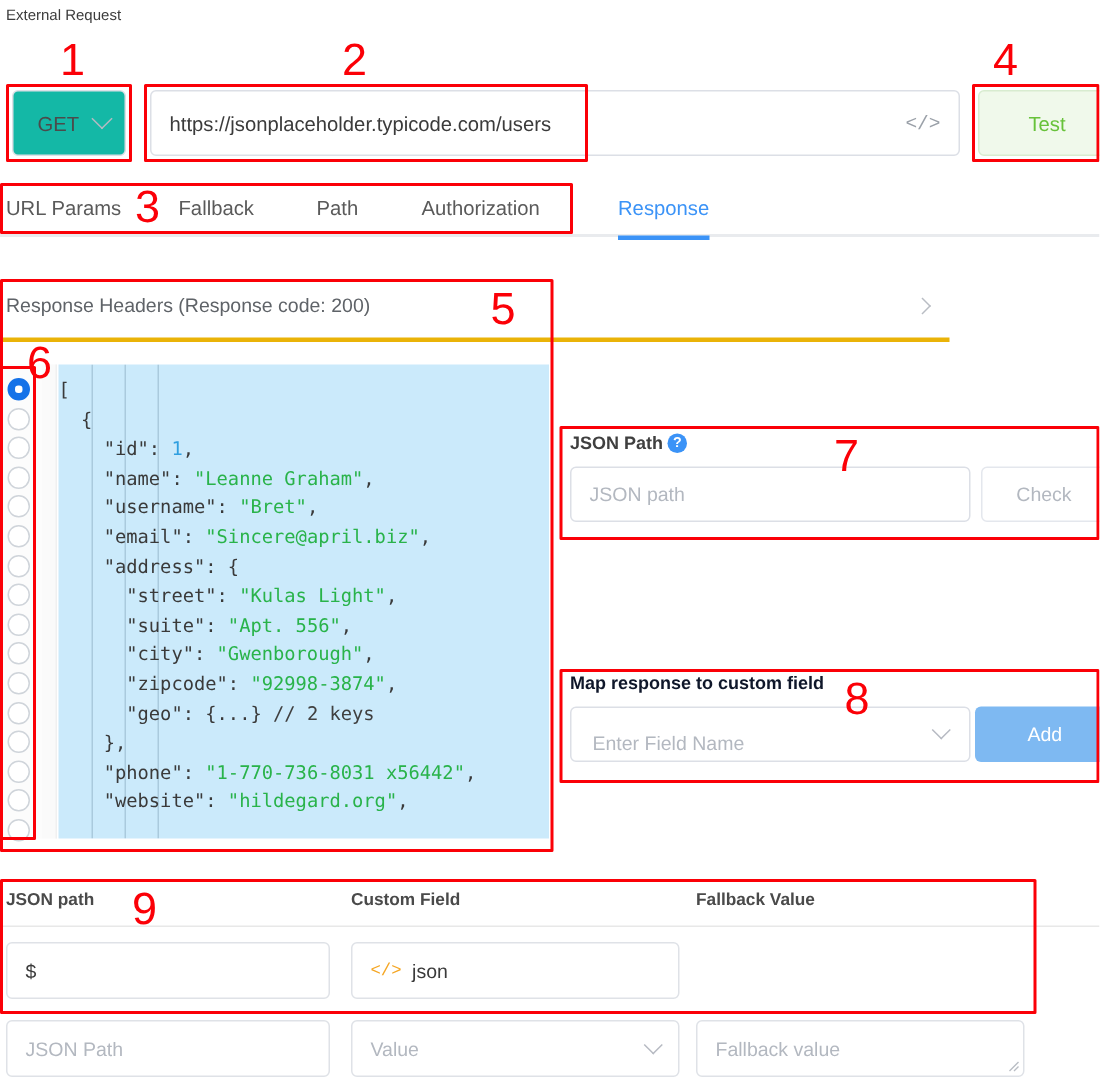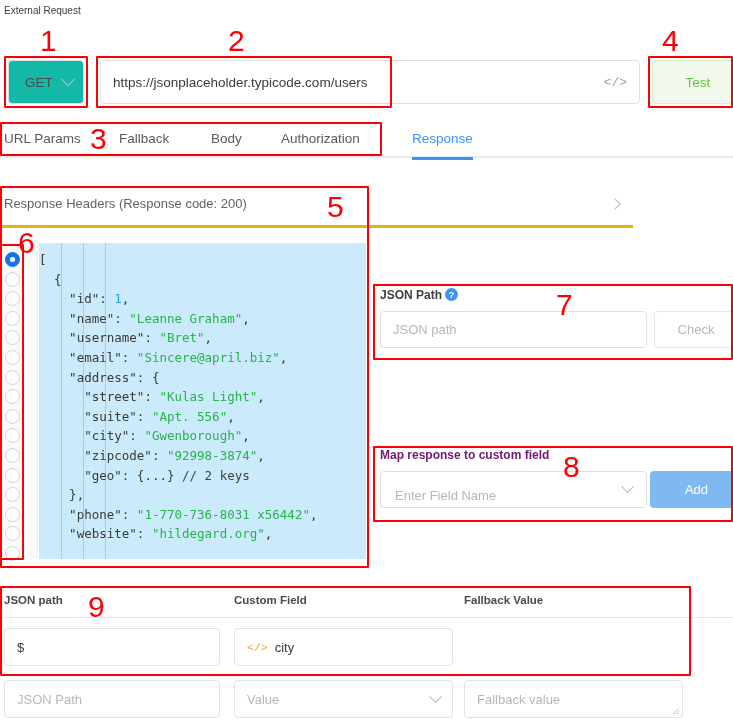--- a/index.html
+++ b/index.html
@@ -151,21 +151,21 @@
     position: absolute; left: 278px; top: 23px; width: 84px; height: 37px;
     border: 1px solid #e4e7ed; border-radius: 4px; background: #fff;
     display: flex; align-items: center; justify-content: center;
     font-size: 13px; color: #b3b8c0;
   }
 
   
   .map-panel { position: absolute; left: 376px; top: 448px; width: 357px; height: 72px; }
   .map-label {
     position: absolute; left: 4px; top: 0px;
-    font-size: 12px; color: #701a75; font-weight: bold;
+    font-size: 12px; color: #0f172a; font-weight: bold;
   }
   .map-select {
     position: absolute; left: 4px; top: 23px; width: 267px; height: 37px;
     border: 1px solid #dcdfe6; border-radius: 4px; background: #fff;
     display: flex; align-items: center; padding: 0 14px;
     font-size: 13px; color: #b3b8c0;
   }
   .map-select .ml { flex: 1; margin-top: 12px; }
   .add-btn {
     position: absolute; left: 650px; top: 23px; width: 93px; height: 37px;
@@ -218,21 +218,21 @@
     <div class="url-field">
       <span class="val">https://jsonplaceholder.typicode.com/users</span>
       <span class="code-ico">&lt;/&gt;</span>
     </div>
     <div class="test-btn">Test</div>
   </div>
 
   <div class="tabs">
     <div class="tab" style="left:4px;">URL Params</div>
     <div class="tab" style="left:119px;">Fallback</div>
-    <div class="tab" style="left:211px;">Body</div>
+    <div class="tab" style="left:211px;">Path</div>
     <div class="tab" style="left:281px;">Authorization</div>
     <div class="tab active" style="left:412px;">Response</div>
   </div>
 
   <div class="resp-hdr">
     <span class="txt">Response Headers (Response code: 200)</span>
     <span class="arrow"></span>
   </div>
 
   <div class="json-wrap">
@@ -296,21 +296,21 @@
 
   <div class="tbl">
     <div class="th" style="left:4px;">JSON path</div>
     <div class="th" style="left:234px;">Custom Field</div>
     <div class="th" style="left:464px;">Fallback Value</div>
     <div class="tbl-divider"></div>
 
     <div class="cellinp" style="left:4px; top:38px; width:216px;">$</div>
     <div class="cellinp" style="left:234px; top:38px; width:219px;">
       <span class="codeico-orange">&lt;/&gt;</span>
-      <span>city</span>
+      <span>json</span>
     </div>
 
     <div class="cellinp ph" style="left:4px; top:90px; width:216px;">JSON Path</div>
     <div class="cellinp ph" style="left:234px; top:90px; width:219px;">
       <span style="flex:1">Value</span>
       <span class="sel-chev"></span>
     </div>
     <div class="cellinp ph" style="left:464px; top:90px; width:219px;">
       <span>Fallback value</span>
       <svg class="resize-h" viewBox="0 0 8 8">

